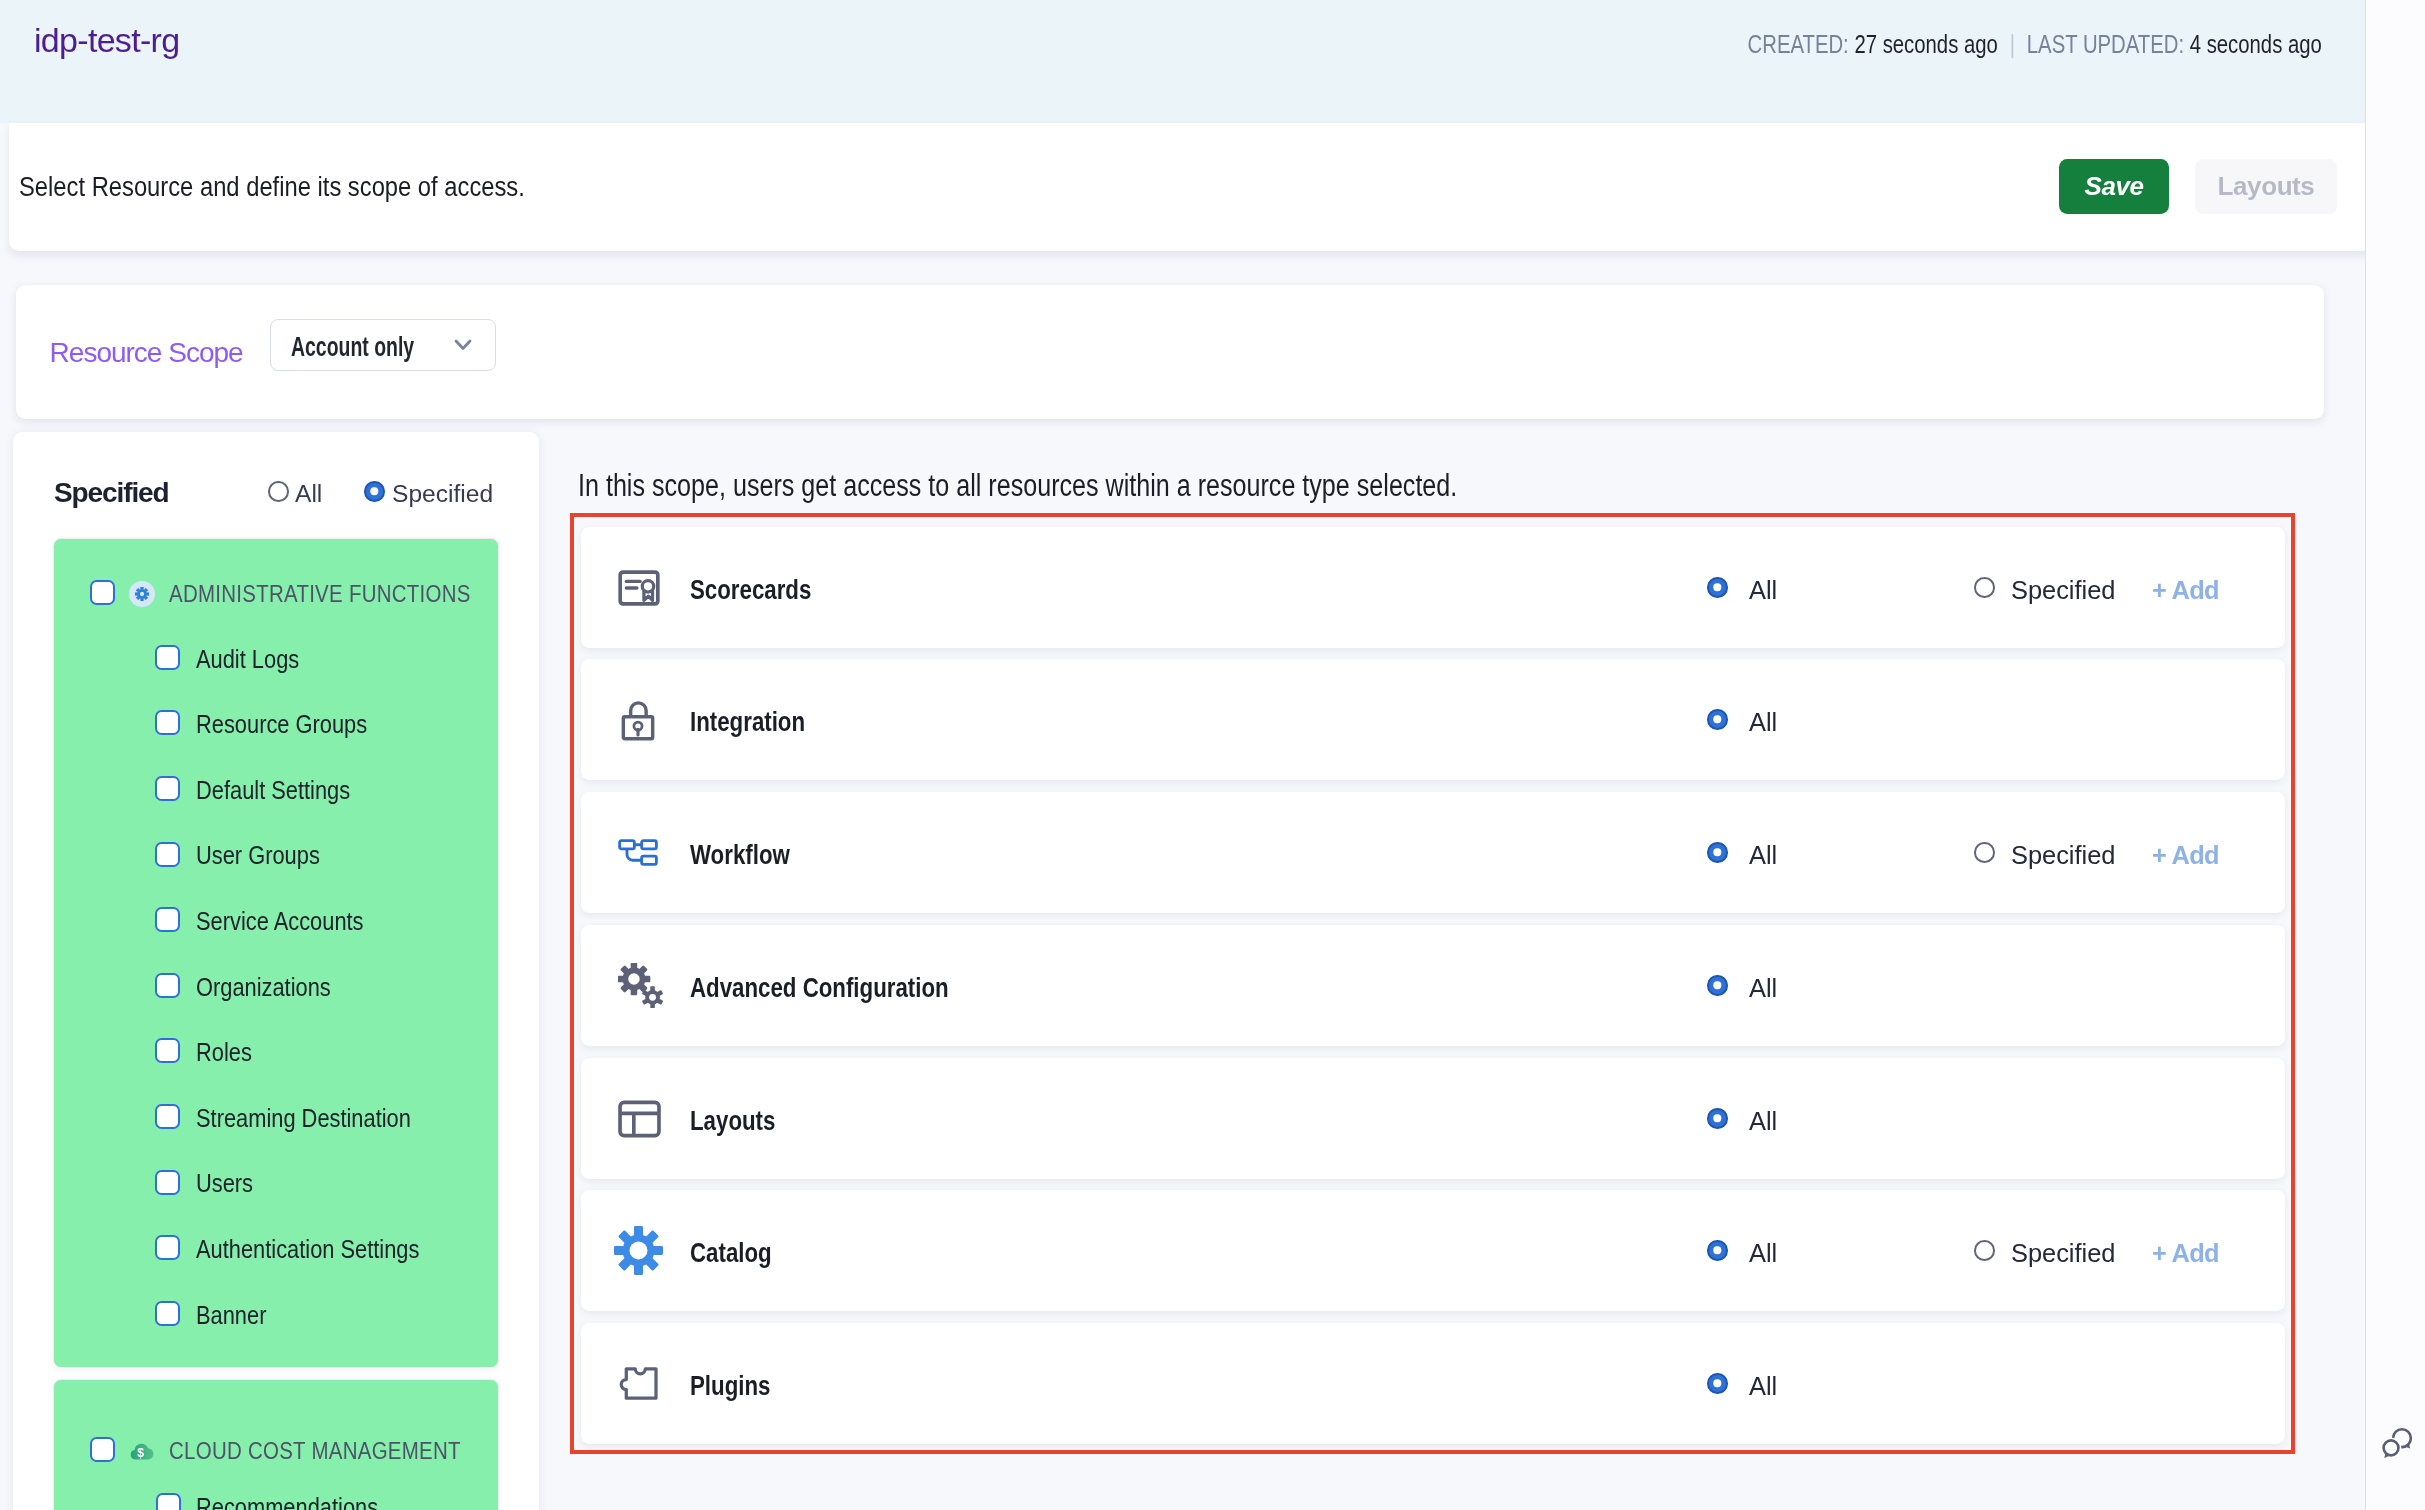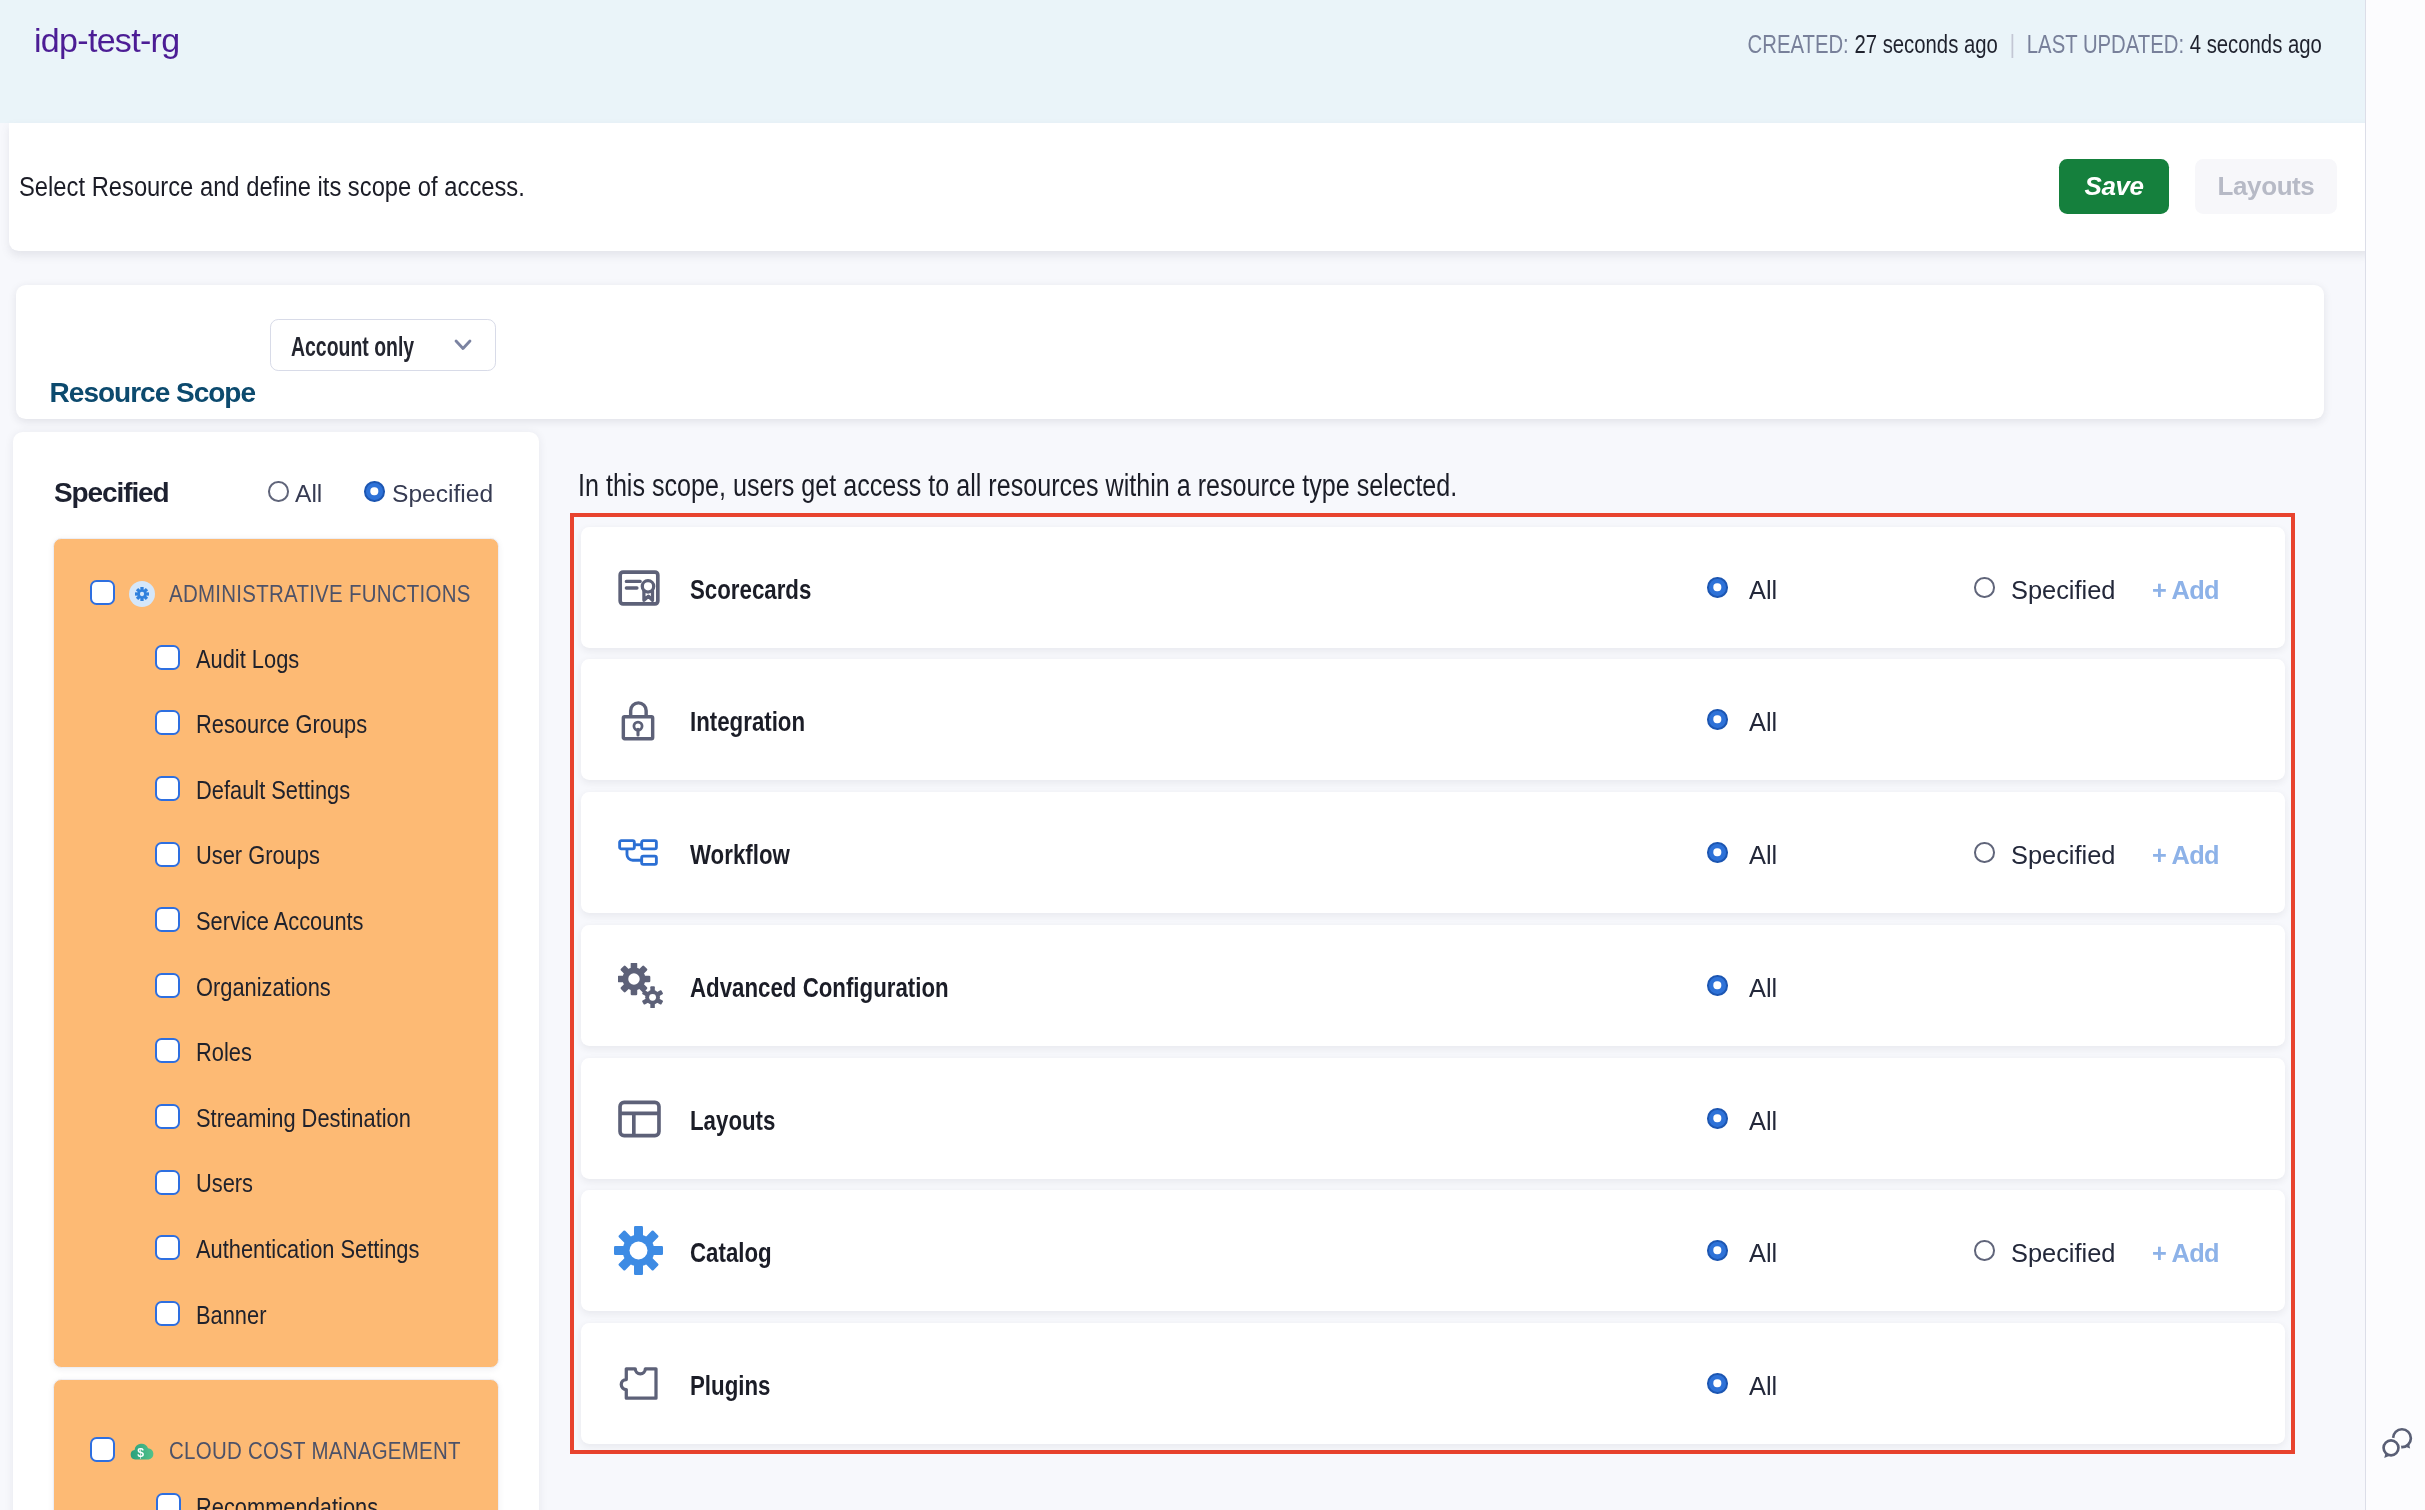--- a/index.html
+++ b/index.html
@@ -11,32 +11,32 @@
 .title{position:absolute;left:34px;top:20.5px;font-size:34px;color:#4c1d95;letter-spacing:-0.7px;}
 .meta{position:absolute;right:43px;top:30px;font-size:25.4px;color:#1f222e;white-space:nowrap;transform:scaleX(0.8);transform-origin:right center;}
 .meta .lab{color:#78809a;}
 .meta .sep{color:#c3c7d4;margin:0 14.8px;}
 .subbar{position:absolute;left:9px;top:123px;width:2365px;height:128px;background:#fff;border-radius:0 0 9.8px 9.8px;box-shadow:0 4.1px 8.2px rgba(96,97,112,0.12);}
 .subtext{position:absolute;left:9.8px;top:0;height:128px;line-height:128px;font-size:27px;color:#1b1c26;transform:scaleX(0.88);transform-origin:left center;white-space:nowrap;}
 .btn{position:absolute;top:36px;height:55px;border-radius:8.2px;font-size:26px;font-weight:bold;text-align:center;line-height:55px;letter-spacing:-0.4px;}
 .btn.save{left:2050px;width:110px;background:#15803d;color:#fff;font-style:italic;}
 .btn.discard{left:2186px;width:142px;background:#f7f7fa;color:#b7bac6;}
 .scopecard{position:absolute;left:15.6px;top:285px;width:2308px;height:134px;background:#fff;border-radius:9.8px;box-shadow:0 2.5px 8.2px rgba(40,41,61,0.10);}
-.scopecard .lbl{position:absolute;left:34px;top:52px;font-size:28px;font-weight:bold;color:#0c4a6e;letter-spacing:-1px;margin-top:40px;}
+.scopecard .lbl{position:absolute;left:34px;top:52px;font-size:28px;font-weight:normal;color:#8b5cf6;letter-spacing:-1px;}
 .select{position:absolute;left:254px;top:34px;width:226px;height:52px;background:#fff;border:1.6px solid #d8dbe8;border-radius:8.2px;}
 .select .txt{position:absolute;left:20.5px;top:2.5px;height:48px;line-height:48px;font-size:27px;font-weight:bold;color:#23252f;transform:scaleX(0.72);transform-origin:left center;white-space:nowrap;}
 .select svg{position:absolute;right:23px;top:19px;}
 .leftpanel{position:absolute;left:13px;top:432px;width:526px;height:1099px;background:#fff;border-radius:9.8px;box-shadow:0 1.6px 9.8px rgba(40,41,61,0.08);}
 .lp-head{position:absolute;left:0;top:0;width:100%;height:119px;}
 .lp-head .t{position:absolute;left:41px;top:45px;font-size:28px;font-weight:bold;color:#1d2130;letter-spacing:-1.1px;}
 .radio{width:20.5px;height:20.5px;border:2.5px solid #60657a;border-radius:50%;background:#fff;display:inline-block;}
 .radio-on{width:20.5px;height:20.5px;border:2.5px solid #1c56b2;border-radius:50%;background:#2e72d8;display:inline-block;position:relative;}
 .radio-on::after{content:"";position:absolute;width:7.4px;height:7.4px;border-radius:50%;background:#fff;left:50%;top:50%;transform:translate(-50%,-50%);}
 .rl{font-size:24.6px;color:#363b52;}
-.innercard{position:absolute;left:40px;width:446px;background:#fdba74;border:0.8px solid #edeef4;border-radius:8.2px;box-shadow:0 1.6px 6.6px rgba(40,41,61,0.06);}
+.innercard{position:absolute;left:40px;width:446px;background:#86efac;border:0.8px solid #edeef4;border-radius:8.2px;box-shadow:0 1.6px 6.6px rgba(40,41,61,0.06);}
 .cb{position:absolute;width:25.4px;height:25.4px;border:2.5px solid #2e6fe0;border-radius:6.6px;background:#fff;}
 .sect{position:absolute;font-size:23px;color:#4d5268;letter-spacing:0.3px;white-space:nowrap;transform:scaleX(0.89);transform-origin:left center;}
 .item{position:absolute;font-size:26px;line-height:26px;color:#20222c;white-space:nowrap;transform:scaleX(0.84);transform-origin:left center;}
 .sect{line-height:25.4px;}
 .infotext{position:absolute;left:578px;top:470px;font-size:31px;line-height:31px;color:#1b1d27;white-space:nowrap;transform:scaleX(0.81);transform-origin:left center;}
 .redbox{position:absolute;left:570px;top:513px;width:1725px;height:941px;border:4.9px solid #e8432e;}
 .row{position:absolute;left:581px;width:1704px;height:121px;background:#fff;border-radius:8.2px;box-shadow:0 2.5px 7.4px rgba(40,41,61,0.07);}
 .row .ric{position:absolute;left:37px;top:0;height:121px;display:flex;align-items:center;}
 .row .rlabel{position:absolute;left:109px;top:2.5px;height:121px;line-height:121px;font-size:27px;font-weight:bold;color:#1b1d27;white-space:nowrap;transform:scaleX(0.825);transform-origin:left center;}
 .row .r1{position:absolute;left:1126px;top:50px;}

